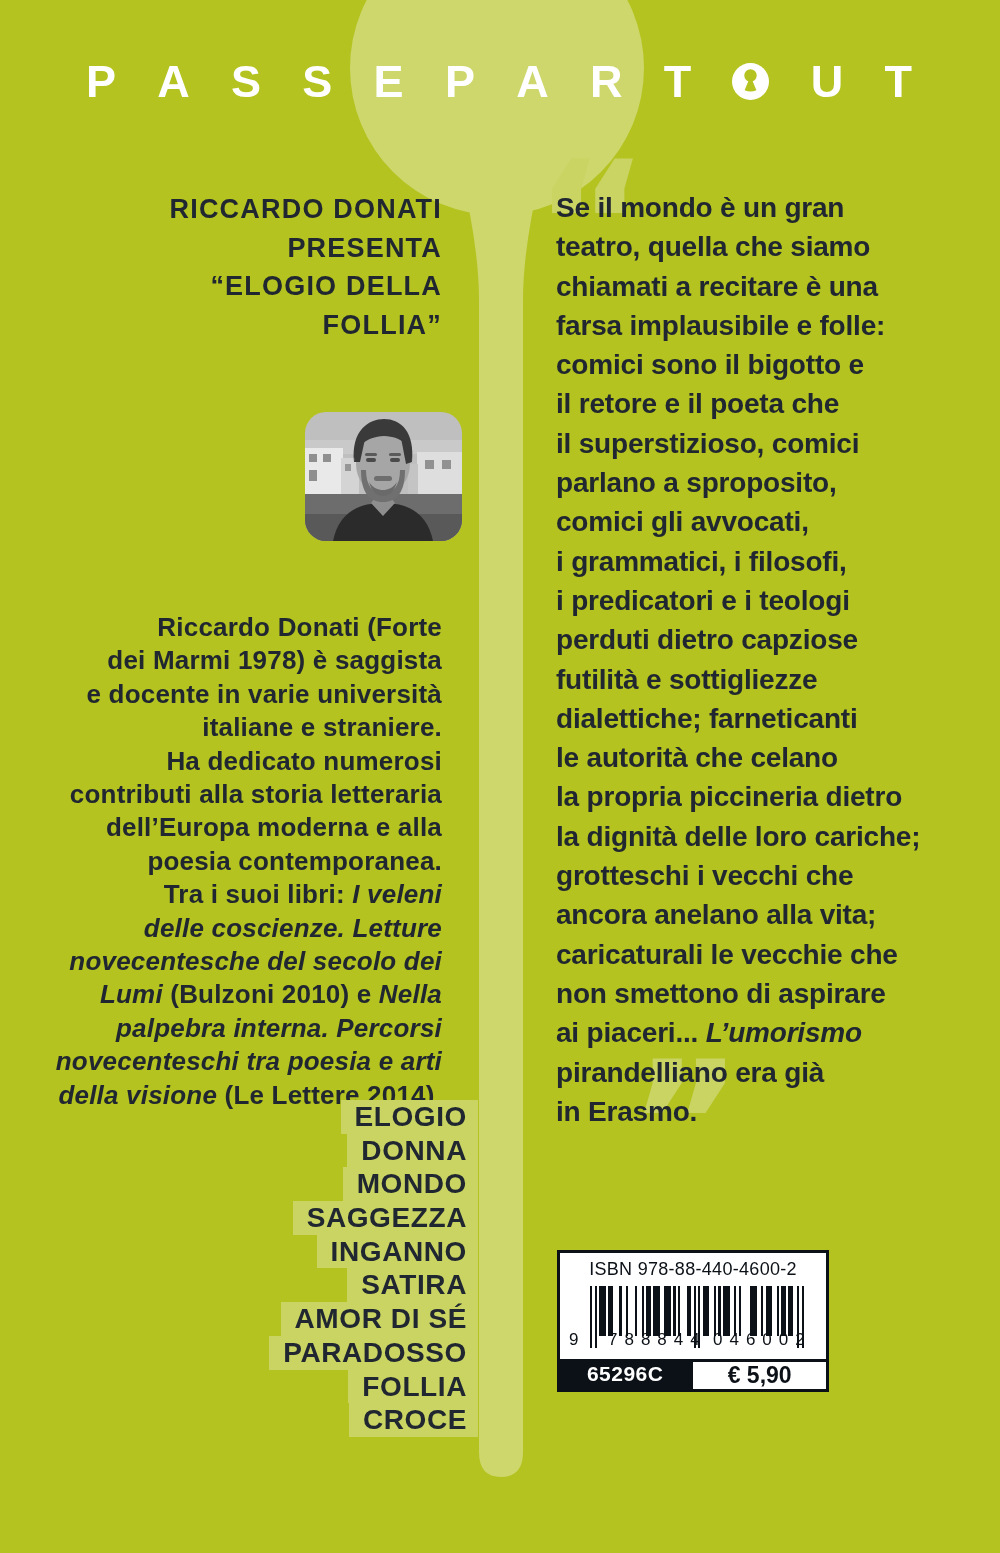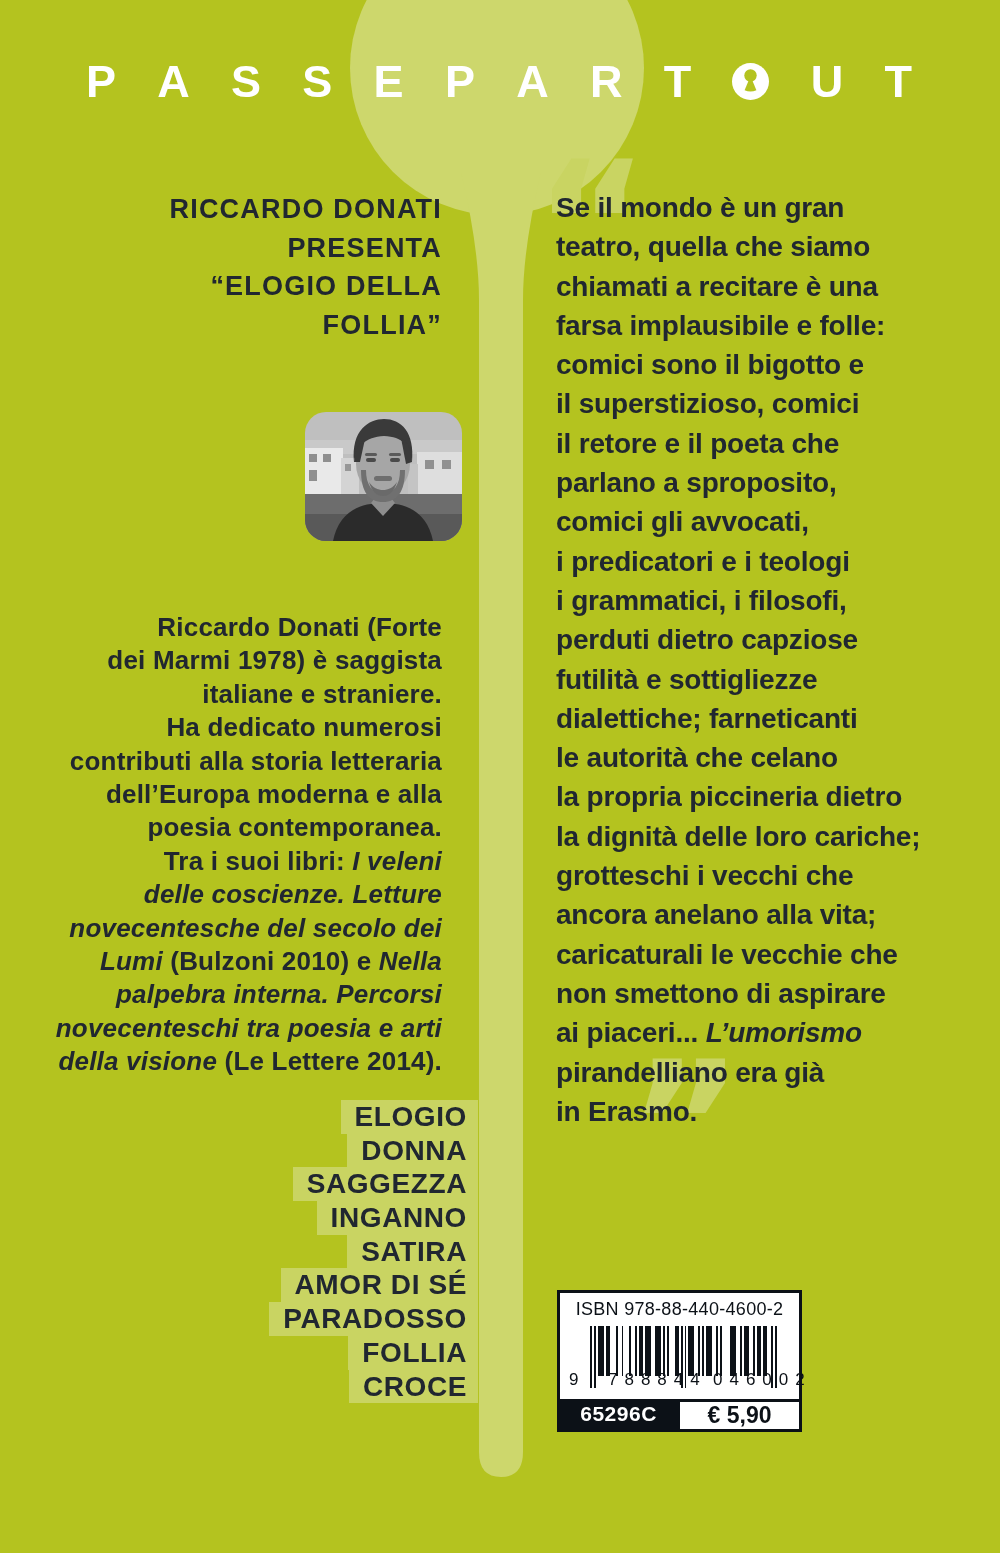--- a/index.html
+++ b/index.html
@@ -56,21 +56,21 @@
     color:var(--dark);font-weight:bold;font-size:28px;letter-spacing:0.6px;
     padding:0 11px 0 14px;white-space:nowrap;
   }
   
   .quote-block{
     position:absolute;top:188px;left:556px;width:436px;z-index:2;
     color:var(--dark);font-weight:bold;font-size:28px;line-height:39.3px;letter-spacing:-0.2px;
   }
   
   .barcode-box{
-    position:absolute;left:557px;top:1290px;width:245px;height:142px;z-index:2;
+    position:absolute;left:557px;top:1250px;width:272px;height:142px;z-index:2;
     background:#fff;border:3px solid var(--ink);box-sizing:border-box;
   }
   .isbn-label{
     position:absolute;left:0;right:0;top:6px;text-align:center;
     color:var(--ink);font-size:18px;letter-spacing:0.3px;font-weight:normal;
   }
   .bars{
     position:absolute;left:30px;right:22px;top:33px;height:62px;
     display:flex;align-items:flex-start;
   }
@@ -148,20 +148,21 @@
       <rect x="84" y="41" width="12" height="3" rx="1.5" fill="#5a5a5a"></rect>
       <path d="M56,58 C56,80 64,90 78,90 C92,90 100,80 100,58 L95,58 C95,73 89,81 78,81 C67,81 61,73 61,58 Z" fill="#707070"></path>
       <path d="M64,70 C67,80 72,84 78,84 C84,84 89,80 92,70 C88,76 83,78 78,78 C73,78 68,76 64,70 Z" fill="#6a6a6a"></path>
       <rect x="69" y="64" width="18" height="5" rx="2.5" fill="#6e6e6e"></rect>
     </svg>
   </div>
 
   <div class="bio-block">
       <div class="line"><span>Riccardo Donati (Forte</span></div>
       <div class="line"><span>dei Marmi 1978) è saggista</span></div>
+      <div class="line"><span>e docente in varie università</span></div>
       <div class="line"><span>italiane e straniere.</span></div>
       <div class="line"><span>Ha dedicato numerosi</span></div>
       <div class="line"><span>contributi alla storia letteraria</span></div>
       <div class="line"><span>dell’Europa moderna e alla</span></div>
       <div class="line"><span>poesia contemporanea.</span></div>
       <div class="line"><span>Tra i suoi libri: </span><span class="it">I veleni</span></div>
       <div class="line"><span class="it">delle coscienze. Letture</span></div>
       <div class="line"><span class="it">novecentesche del secolo dei</span></div>
       <div class="line"><span class="it">Lumi</span><span> (Bulzoni 2010) e </span><span class="it">Nella</span></div>
       <div class="line"><span class="it">palpebra interna. Percorsi</span></div>
@@ -170,20 +171,23 @@
     </div>
 
   <div class="keywords-block">
       <div class="kw-row">
       <span class="kw">ELOGIO</span>
     </div>
       <div class="kw-row">
       <span class="kw">DONNA</span>
     </div>
       <div class="kw-row">
+      <span class="kw">MONDO</span>
+    </div>
+      <div class="kw-row">
       <span class="kw">SAGGEZZA</span>
     </div>
       <div class="kw-row">
       <span class="kw">INGANNO</span>
     </div>
       <div class="kw-row">
       <span class="kw">SATIRA</span>
     </div>
       <div class="kw-row">
       <span class="kw">AMOR DI SÉ</span>
@@ -201,26 +205,26 @@
 
   <span class="quote-mark open">“</span>
   <span class="quote-mark close">”</span>
 
   <div class="quote-block">
       <div class="line"><span>Se il mondo è un gran</span></div>
       <div class="line"><span>teatro, quella che siamo</span></div>
       <div class="line"><span>chiamati a recitare è una</span></div>
       <div class="line"><span>farsa implausibile e folle:</span></div>
       <div class="line"><span>comici sono il bigotto e</span></div>
+      <div class="line"><span>il retore e il poeta che</span></div>
       <div class="line"><span>il superstizioso, comici</span></div>
-      <div class="line"><span>il retore e il poeta che</span></div>
       <div class="line"><span>parlano a sproposito,</span></div>
       <div class="line"><span>comici gli avvocati,</span></div>
+      <div class="line"><span>i grammatici, i filosofi,</span></div>
       <div class="line"><span>i predicatori e i teologi</span></div>
-      <div class="line"><span>i grammatici, i filosofi,</span></div>
       <div class="line"><span>perduti dietro capziose</span></div>
       <div class="line"><span>futilità e sottigliezze</span></div>
       <div class="line"><span>dialettiche; farneticanti</span></div>
       <div class="line"><span>le autorità che celano</span></div>
       <div class="line"><span>la propria piccineria dietro</span></div>
       <div class="line"><span>la dignità delle loro cariche;</span></div>
       <div class="line"><span>grotteschi i vecchi che</span></div>
       <div class="line"><span>ancora anelano alla vita;</span></div>
       <div class="line"><span>caricaturali le vecchie che</span></div>
       <div class="line"><span>non smettono di aspirare</span></div>

